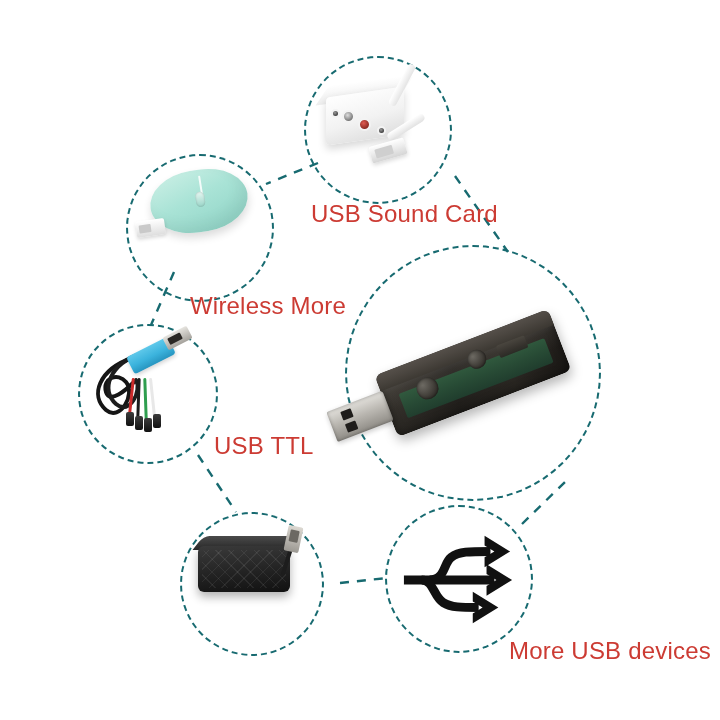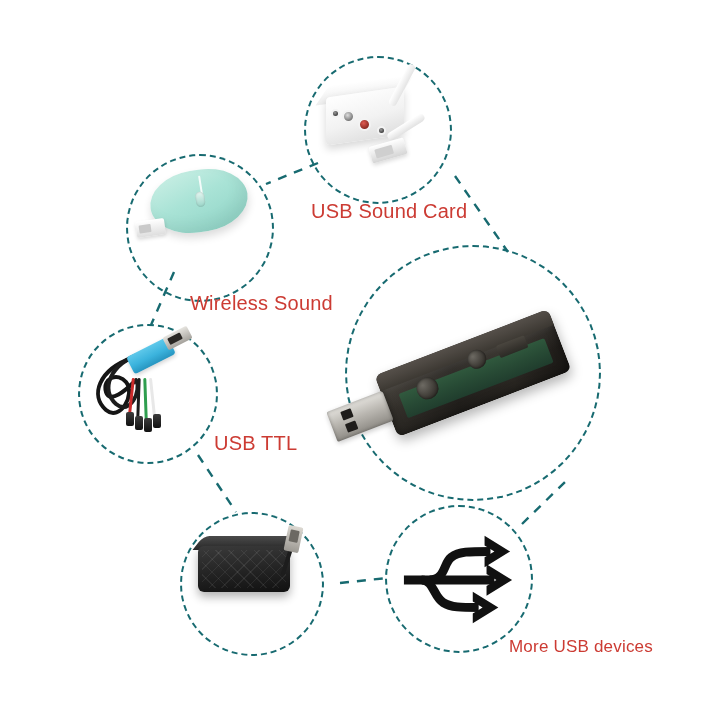--- a/index.html
+++ b/index.html
@@ -25,26 +25,26 @@
   .art {
     position: absolute;
     inset: 0;
     display: flex;
     align-items: center;
     justify-content: center;
   }
   .label {
     position: absolute;
     color: #cc3b33;
-    font-size: 20px;
+    font-size: 24px;
     letter-spacing: .2px;
     white-space: nowrap;
     font-family: "Liberation Sans", sans-serif;
   }
-  .label.small { font-size: 17px; }
+  .label.small { font-size: 24px; }
 
   
   #hub-art { transform: rotate(-21deg); }
   .dongle-body {
     position: relative;
     width: 186px; height: 66px;
     border-radius: 7px;
     background:
       linear-gradient(180deg, rgba(255,255,255,.22) 0%, rgba(255,255,255,.04) 34%, rgba(0,0,0,.10) 60%, rgba(0,0,0,.30) 100%),
       linear-gradient(100deg, #3b3731 0%, #2a2723 40%, #34302a 70%, #201d1a 100%);
@@ -338,21 +338,21 @@
     <div class="art">
       <div style="position:relative;width:148px;height:148px;">
         <div class="mouse-body">
           <div class="mouse-split"></div>
           <div class="mouse-wheel"></div>
         </div>
         <div class="mouse-dongle"></div>
       </div>
     </div>
   </div>
-  <div class="label" style="left:190px; top:292px;">Wireless Sound</div>
+  <div class="label" style="left:190px; top:292px;">Wireless More</div>
 
   <div class="node" style="left:78px; top:324px; width:140px; height:140px;">
     <div class="art">
       <div style="position:relative;width:140px;height:140px;">
         <svg width="140" height="140" style="position:absolute;left:0;top:0;">
           <path d="M52 34 C 18 46, 10 72, 26 86 C 40 98, 56 70, 46 58 C 38 48, 22 54, 26 68 C 30 80, 46 66, 54 58" fill="none" stroke="#151515" stroke-width="4" stroke-linecap="round"></path>
           <path d="M60 30 C 30 40, 20 66, 36 80 C 50 92, 62 66, 56 56" fill="none" stroke="#1d1d1d" stroke-width="4" stroke-linecap="round"></path>
         </svg>
         <div class="ttl-board"></div>
         <div class="ttl-plug"></div>

